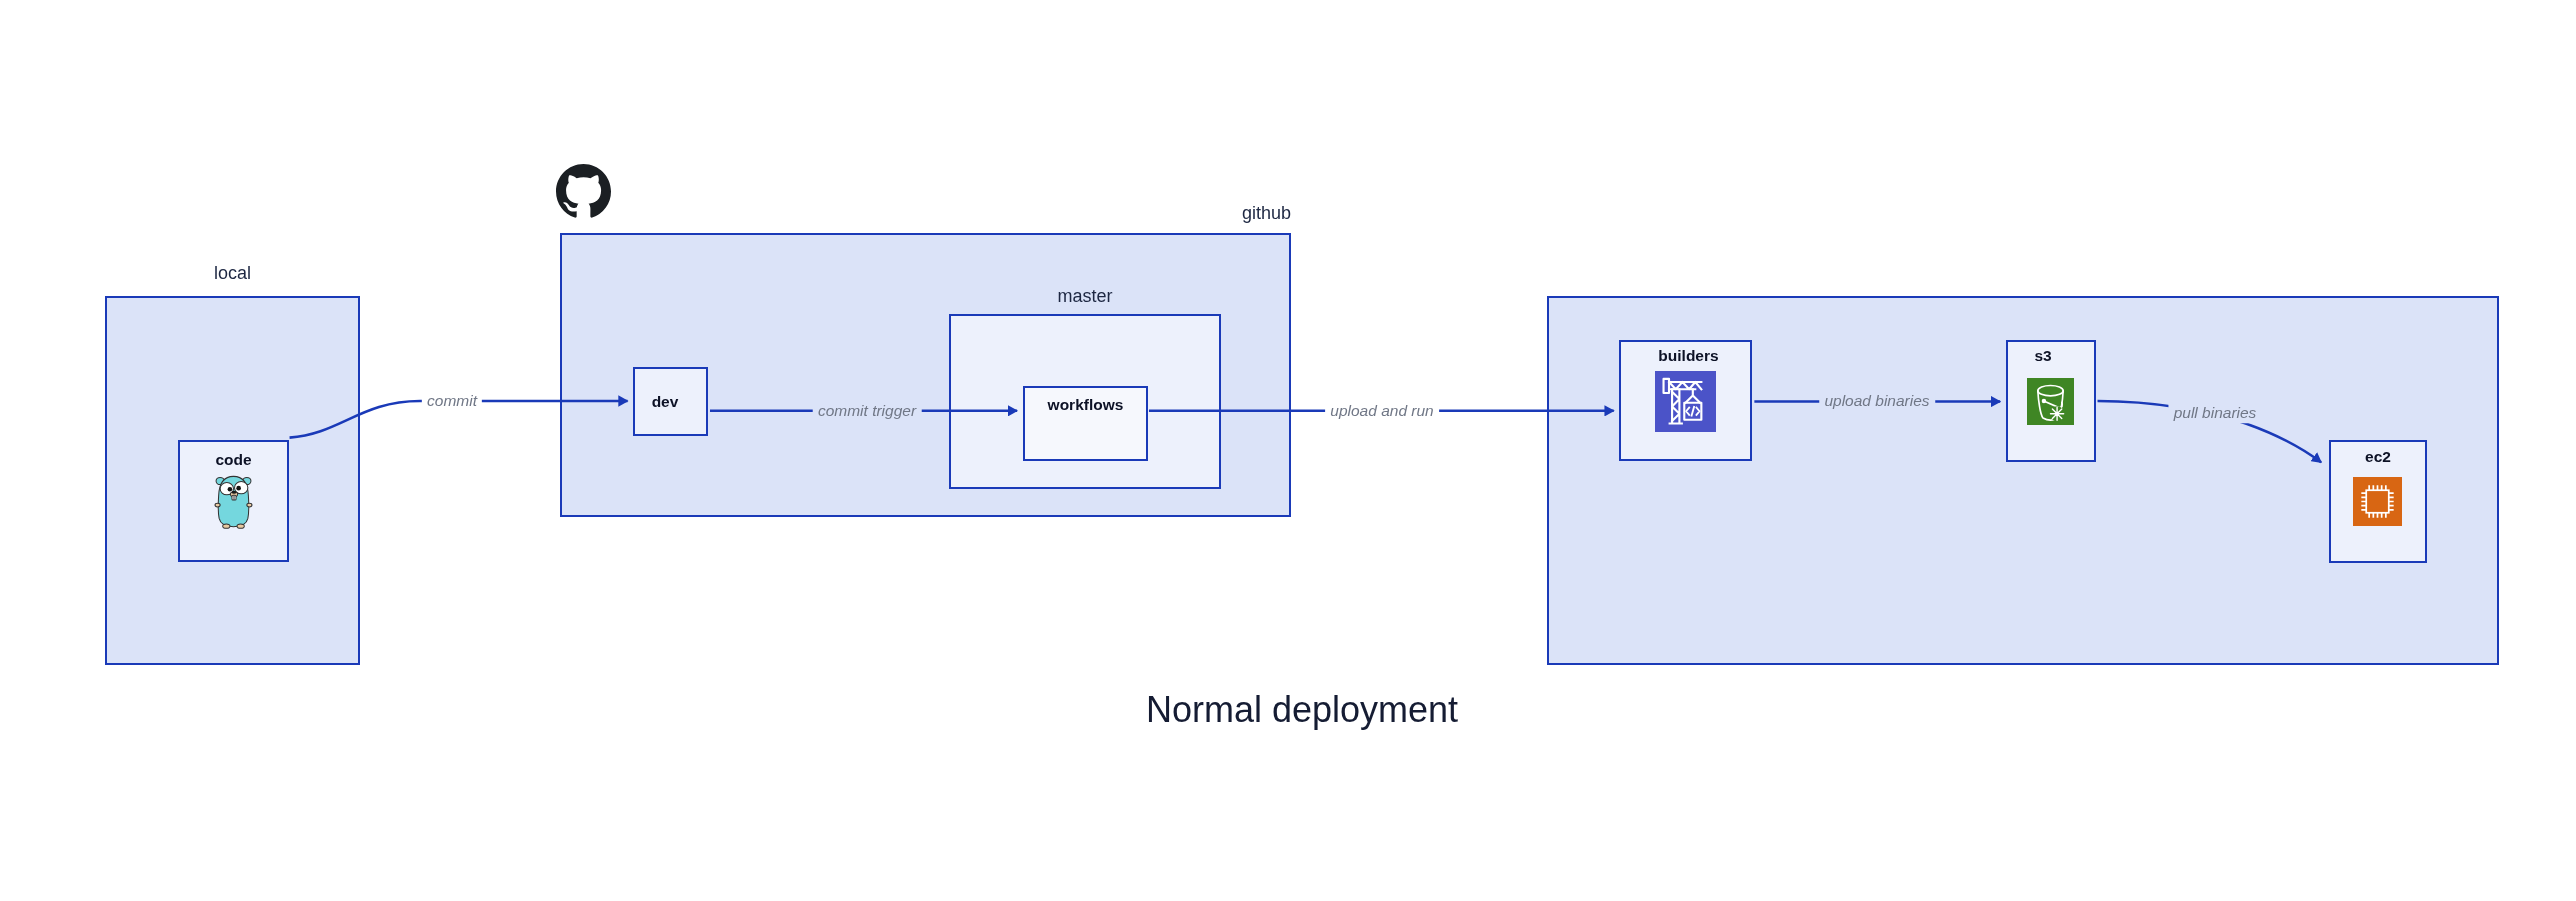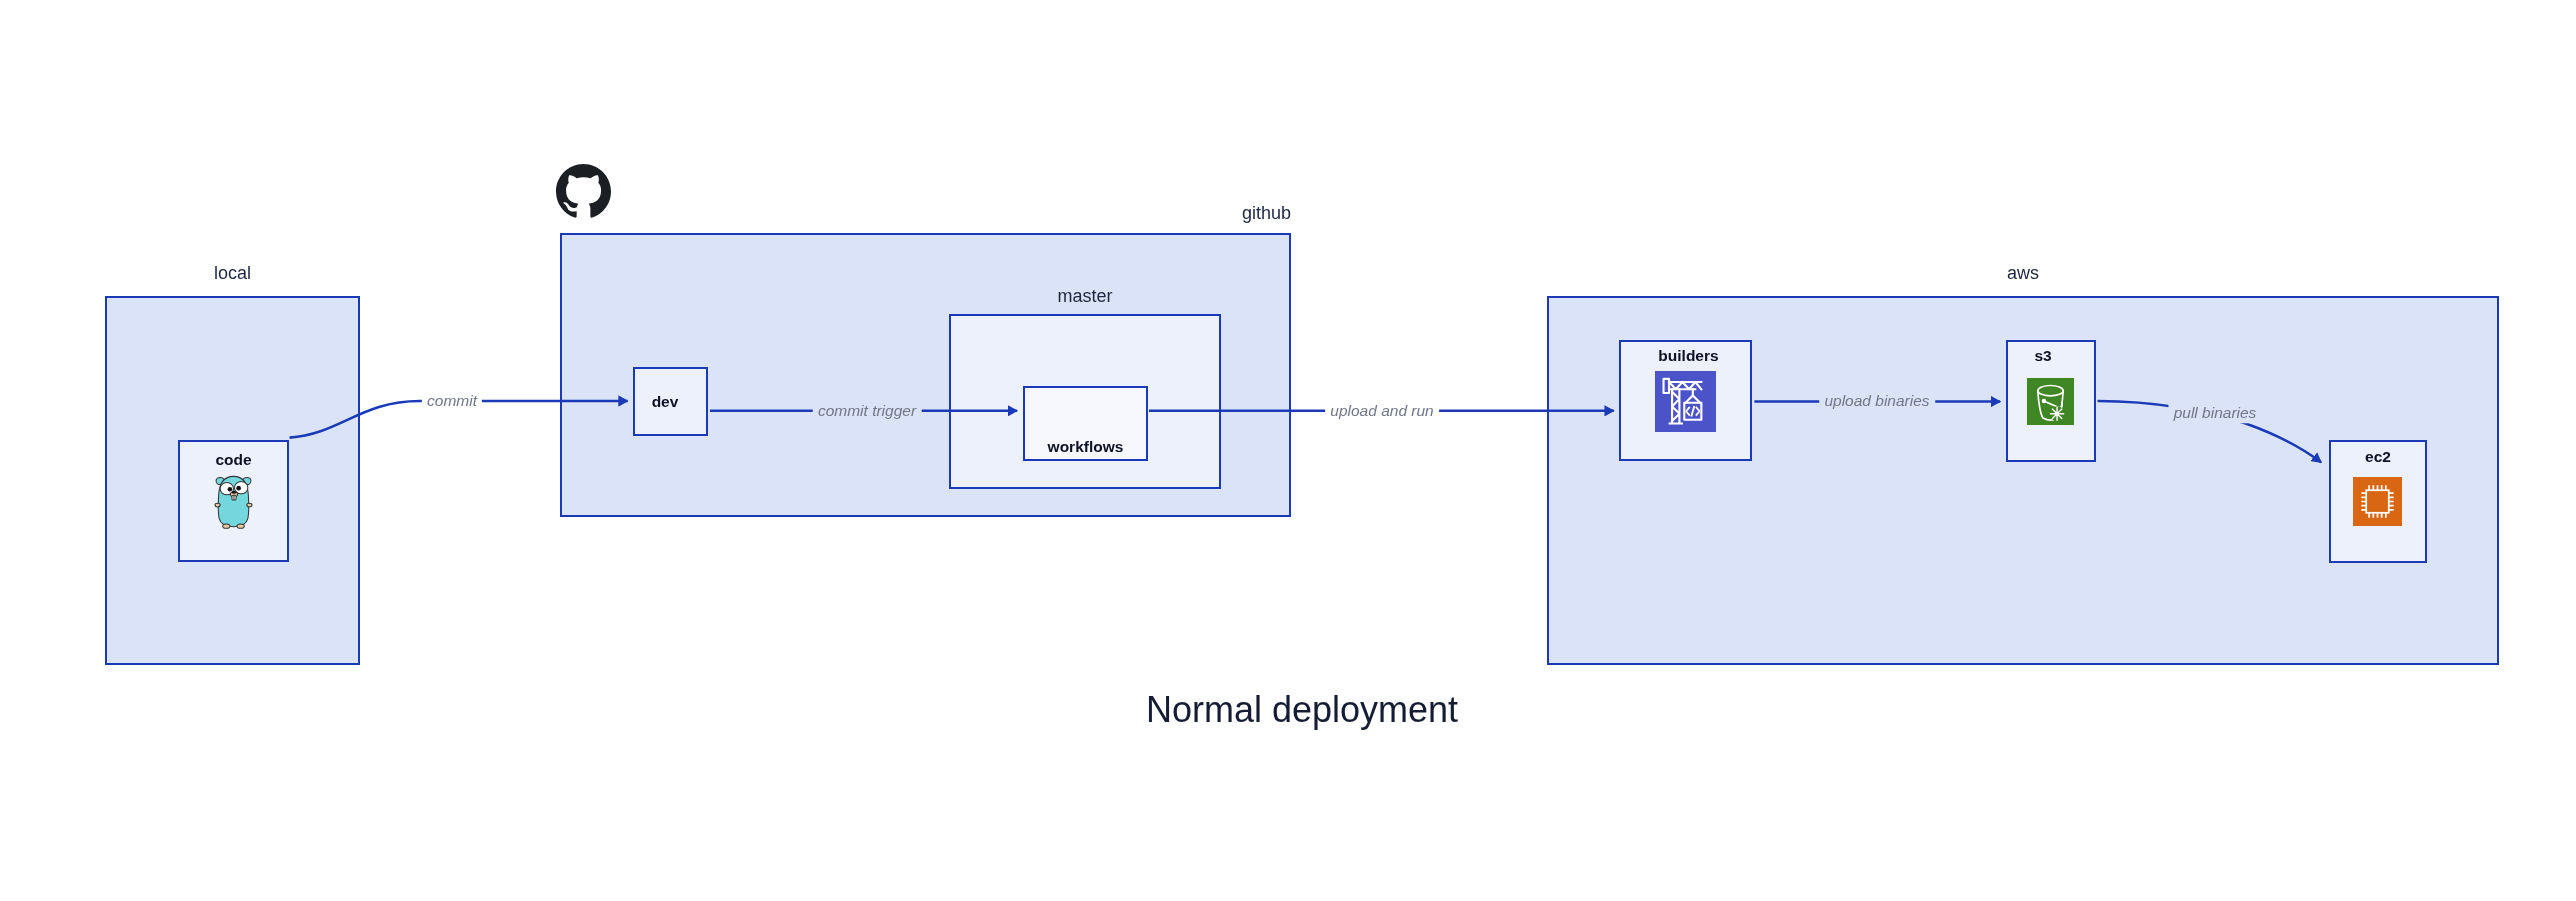--- a/index.html
+++ b/index.html
@@ -74,23 +74,22 @@
   <div class="clabel right" style="left:1033px;top:200px;width:258px">github</div>
   <div class="box fill-outer" style="left:560px;top:233px;width:731px;height:284px"></div>
 
   <div class="box fill-mid" style="left:633px;top:367px;width:75px;height:69px"></div>
   <div class="nlabel" style="left:633px;top:393px;width:64px">dev</div>
 
   <div class="clabel" style="left:949px;top:283px;width:272px">master</div>
   <div class="box fill-mid" style="left:949px;top:314px;width:272px;height:175px"></div>
 
   <div class="box fill-inner" style="left:1023px;top:386px;width:125px;height:75px"></div>
-  <div class="nlabel" style="left:1023px;top:438px;width:125px">workflows</div>
+  <div class="nlabel" style="left:1023px;top:396px;width:125px">workflows</div>
 
-  <div class="clabel" style="left:1547px;top:260px;width:952px">aws</div>
   <div class="box fill-outer" style="left:1547px;top:296px;width:952px;height:369px"></div>
 
   <div class="box fill-mid" style="left:1619px;top:340px;width:133px;height:121px"></div>
   <div class="nlabel" style="left:1619px;top:347px;width:139px">builders</div>
   <svg class="icon" style="left:1655px;top:371px" width="61" height="61" viewBox="0 0 100 100">
     <rect width="100" height="100" fill="#4b53c8"></rect>
     <g stroke="#ffffff" stroke-width="3.5" fill="none" stroke-linejoin="round" stroke-linecap="square">
       <rect x="14" y="13" width="9" height="23"></rect>
       <path d="M23,18 L76,18 M23,30 L66,30 M23,18 L34,30 L45,18 L56,30 L66,18 L76,30"></path>
       <path d="M28,30 L28,86 M40,30 L40,86 M28,34 L40,46 L28,58 L40,70 L28,82 M24,86 L44,86"></path>

